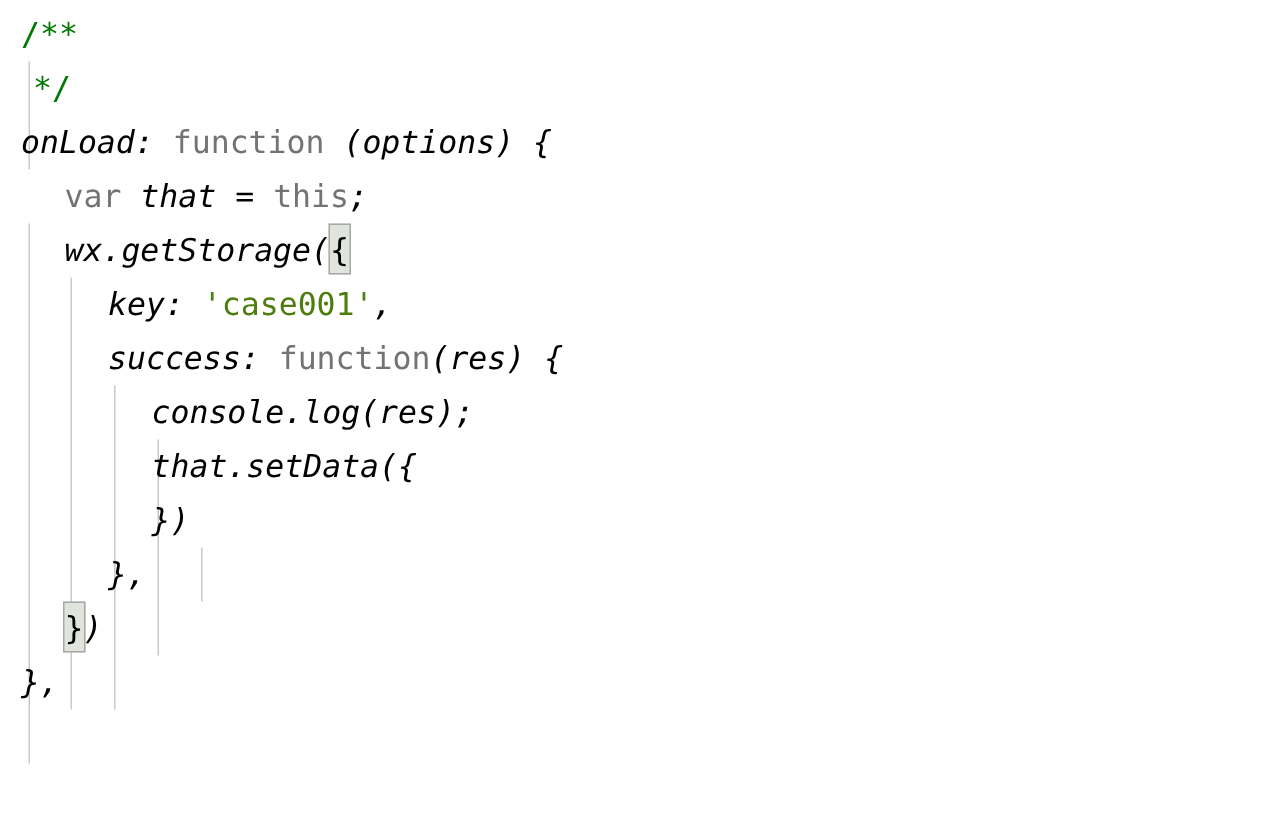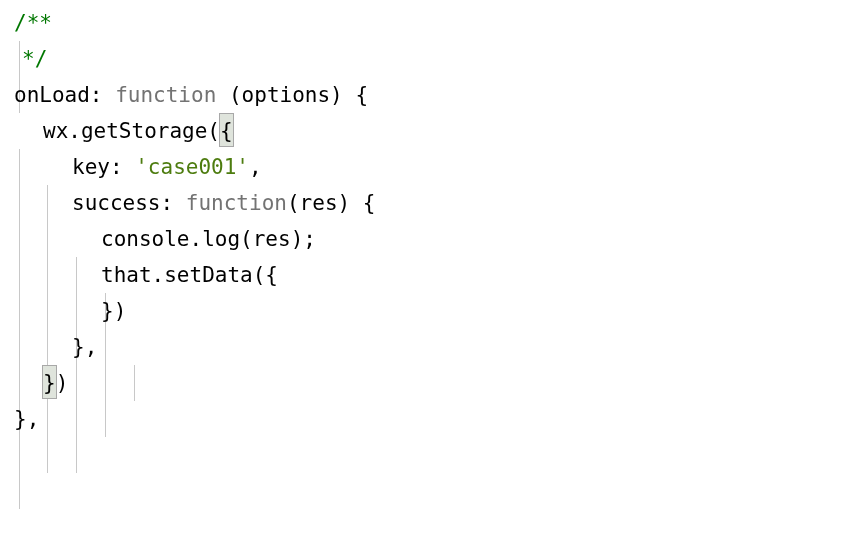--- a/index.html
+++ b/index.html
@@ -46,21 +46,21 @@
   .line {
     height: 36px;
     line-height: 36px;
     white-space: pre;
     font-size: 21px;
     letter-spacing: 0px;
     color: #000000;
     padding-left: 5px;
   }
   .tok { white-space: pre; }
-  .t-default { color: #000000; }
+  .t-default { color: #000000; font-style: italic; }
   .t-comment { color: #007700; }
   .t-keyword { color: #737373; }
   .t-string  { color: #4d7c0f; }
 
   
   .t-bracket-match {
     color: #000000;
     background: #dfe4dc;
     border: 1px solid #a8a8a8;
     margin: 0 -1px;
@@ -82,20 +82,21 @@
       <div class="guide" style="left: 47px; top: 185px; height: 288px; background: rgb(200, 200, 200);"></div>
       <div class="guide" style="left: 76px; top: 257px; height: 216px; background: rgb(200, 200, 200);"></div>
       <div class="guide" style="left: 105px; top: 293px; height: 144px; background: rgb(200, 200, 200);"></div>
       <div class="guide" style="left: 134px; top: 365px; height: 36px; background: rgb(200, 200, 200);"></div>
     </div>
 
   <div class="code">
       <div class="line"><span class="tok" style="display: inline-block; width: 9px;"></span><span class="tok t-comment">/**</span></div>
       <div class="line"><span class="tok" style="display: inline-block; width: 17px;"></span><span class="tok t-comment">*/</span></div>
       <div class="line"><span class="tok" style="display: inline-block; width: 9px;"></span><span class="tok t-default">onLoad: </span><span class="tok t-keyword">function</span><span class="tok t-default"> (options) {</span></div>
+      <div class="line"><span class="tok" style="display: inline-block; width: 38px;"></span><span class="tok t-keyword">var</span><span class="tok t-default"> that = </span><span class="tok t-keyword">this</span><span class="tok t-default">;</span></div>
       <div class="line"><span class="tok" style="display: inline-block; width: 38px;"></span><span class="tok t-default">wx.getStorage(</span><span class="tok t-bracket-match">{</span></div>
       <div class="line"><span class="tok" style="display: inline-block; width: 67px;"></span><span class="tok t-default">key: </span><span class="tok t-string">'case001'</span><span class="tok t-default">,</span></div>
       <div class="line"><span class="tok" style="display: inline-block; width: 67px;"></span><span class="tok t-default">success: </span><span class="tok t-keyword">function</span><span class="tok t-default">(res) {</span></div>
       <div class="line"><span class="tok" style="display: inline-block; width: 96px;"></span><span class="tok t-default">console.log(res);</span></div>
       <div class="line"><span class="tok" style="display: inline-block; width: 96px;"></span><span class="tok t-default">that.setData({</span></div>
       <div class="line"><span class="tok" style="display: inline-block; width: 96px;"></span><span class="tok t-default">})</span></div>
       <div class="line"><span class="tok" style="display: inline-block; width: 67px;"></span><span class="tok t-default">},</span></div>
       <div class="line"><span class="tok" style="display: inline-block; width: 38px;"></span><span class="tok t-bracket-match">}</span><span class="tok t-default">)</span></div>
       <div class="line"><span class="tok" style="display: inline-block; width: 9px;"></span><span class="tok t-default">},</span></div>
     </div>

